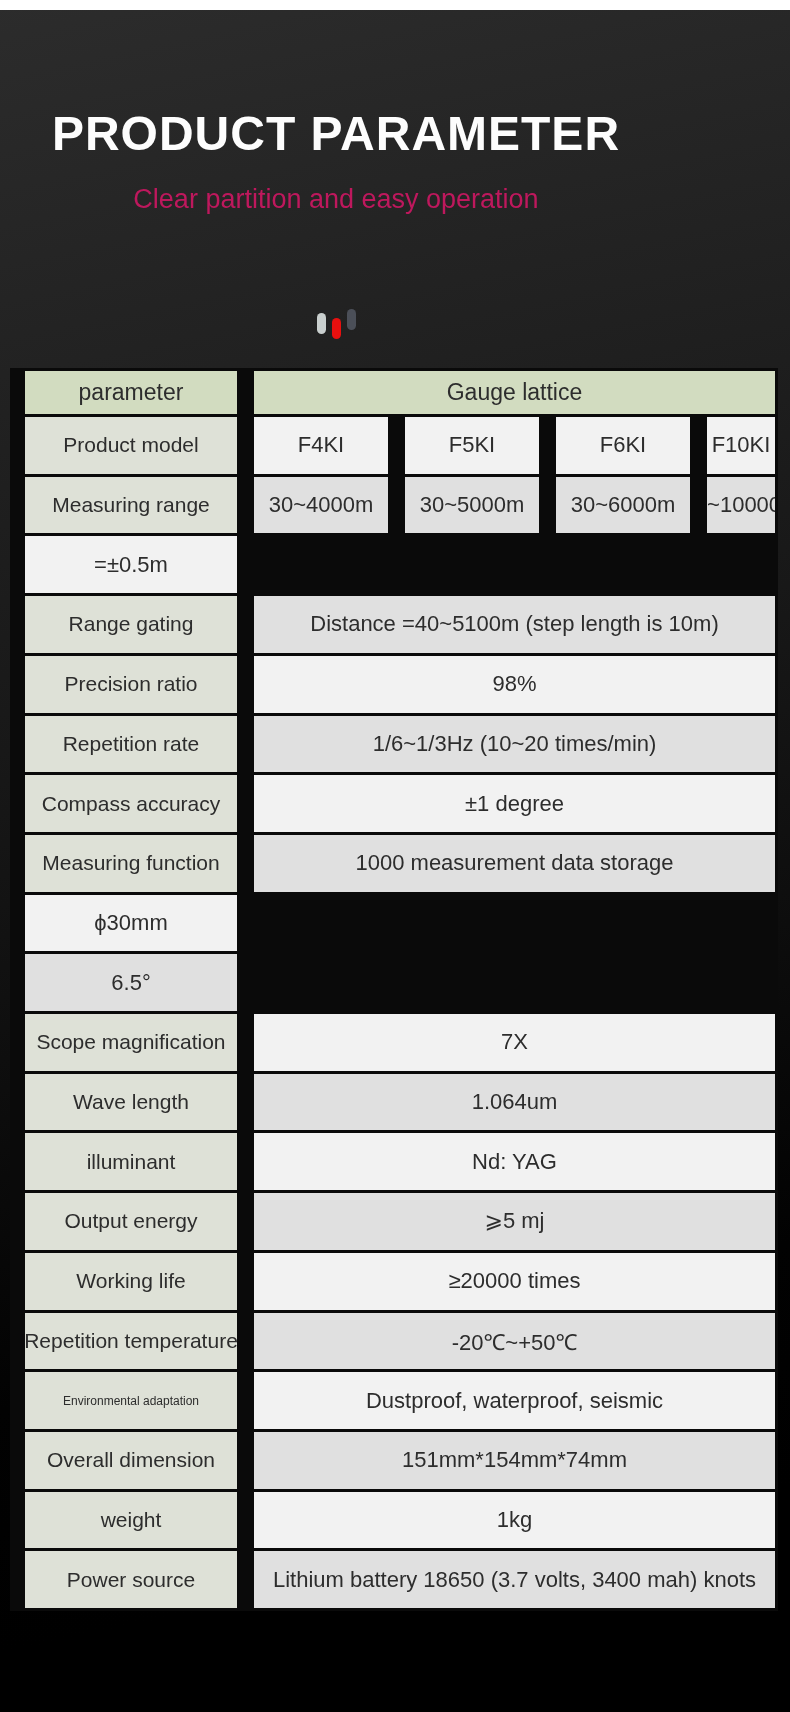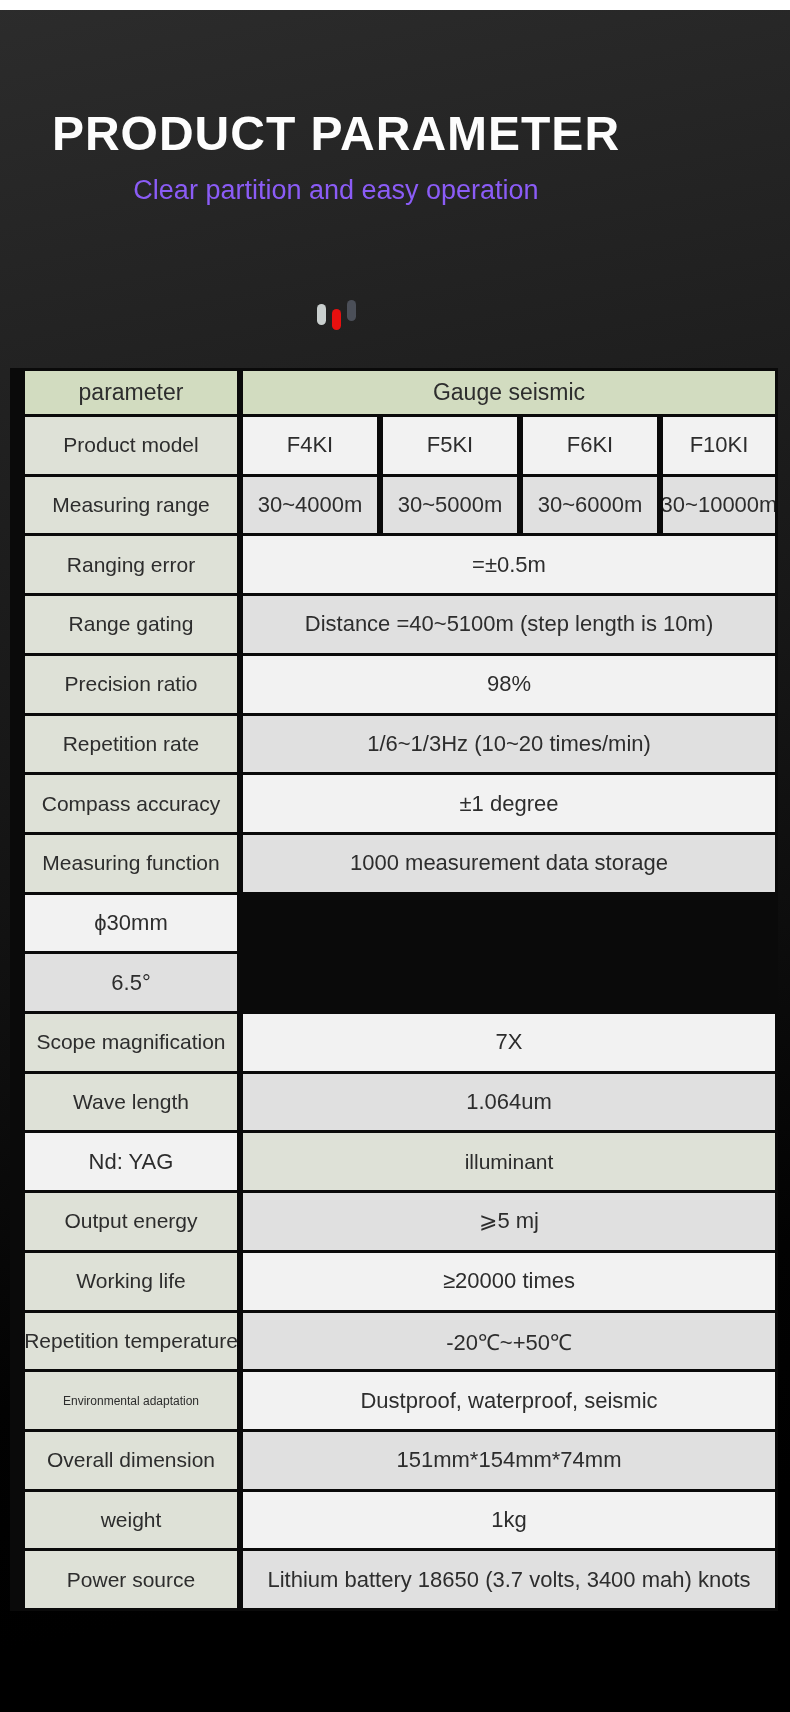--- a/index.html
+++ b/index.html
@@ -7,33 +7,33 @@
     width:790px;height:1712px;overflow:hidden;position:relative;
     font-family:"Liberation Sans",sans-serif;
     background:linear-gradient(168deg,#2c2c2c 0%,#262626 12%,#202020 24%,#181818 40%,#0d0d0d 58%,#020202 75%,#000 88%,#000 100%);
   }
   .top-strip{position:absolute;top:0;left:0;width:790px;height:10px;background:#ffffff;}
   .hero{position:absolute;top:10px;left:0;width:672px;text-align:center;color:#fff;}
   .hero-title{
     margin-top:98px;font-size:48px;font-weight:700;letter-spacing:1px;
     line-height:1.1;color:#fdfdfd;
   }
-  .hero-subtitle{margin-top:14px;font-size:27px;font-weight:400;color:#8b5cf6;}
+  .hero-subtitle{margin-top:23px;font-size:27px;font-weight:400;color:#be185d;}
   .logo{margin-top:94px;display:flex;justify-content:center;align-items:flex-start;gap:6px;height:40px;}
   .logo .bar{width:9px;height:21px;border-radius:5px;}
   .bar-left {background:var(--logo-gray-light,#c9cfce);transform:translateY(4px);}
   .bar-mid  {background:var(--accent-red,#e8100f);transform:translateY(9px);}
   .bar-right{background:var(--logo-gray-dark,#4b4f58);transform:translateY(0);}
 
   .spec-table{
     position:absolute;top:368px;left:10px;width:768px;height:1243px;
     box-sizing:border-box;background:var(--table-border,#0a0a0a);
     padding:3px;display:flex;flex-direction:column;gap:3px;
   }
-  .row{flex:1;display:grid;grid-template-columns:212px 1fr;gap:6px;min-height:0;padding-left:12px;}
+  .row{flex:1;display:grid;grid-template-columns:212px 1fr;gap:17px;min-height:0;padding-left:12px;}
   .row.cols4{grid-template-columns:212px 134px 134px 134px 1fr;text-align:right;}
   .row.header{flex:0 0 43px;}
   .cell{
     display:flex;align-items:center;justify-content:center;
     white-space:nowrap;overflow:hidden;
     color:#2d2d2d;font-size:22px;
   }
   .cell.label{background:var(--label-cell,#dee1d7);font-size:21px;}
   .row.header .cell{background:var(--header-green,#d2dcc0);font-size:23px;}
   .row:nth-child(even) .cell.value{background:var(--row-light,#f2f2f2);}
@@ -50,41 +50,40 @@
   <div class="logo">
     <span class="bar bar-left"></span>
     <span class="bar bar-mid"></span>
     <span class="bar bar-right"></span>
   </div>
 </div>
 
 <div class="spec-table">
   <div class="row header">
     <div class="cell label fit">parameter</div>
-    <div class="cell fit">Gauge seismic</div>
+    <div class="cell fit">Gauge lattice</div>
   </div>
 
   <div class="row cols4">
     <div class="cell label fit">Product model</div>
     <div class="cell value fit">F4KI</div>
     <div class="cell value fit">F5KI</div>
     <div class="cell value fit">F6KI</div>
     <div class="cell value fit">F10KI</div>
   </div>
 
   <div class="row cols4">
     <div class="cell label fit">Measuring range</div>
     <div class="cell value fit">30~4000m</div>
     <div class="cell value fit">30~5000m</div>
     <div class="cell value fit">30~6000m</div>
     <div class="cell value fit">30~10000m</div>
   </div>
 
   <div class="row">
-    <div class="cell label fit">Ranging error</div>
     <div class="cell value fit">=±0.5m</div>
   </div>
   <div class="row">
     <div class="cell label fit">Range gating</div>
     <div class="cell value fit">Distance =40~5100m (step length is 10m)</div>
   </div>
   <div class="row">
     <div class="cell label fit">Precision ratio</div>
     <div class="cell value fit">98%</div>
   </div>
@@ -108,22 +107,22 @@
   </div>
   <div class="row">
     <div class="cell label fit">Scope magnification</div>
     <div class="cell value fit">7X</div>
   </div>
   <div class="row">
     <div class="cell label fit">Wave length</div>
     <div class="cell value fit">1.064um</div>
   </div>
   <div class="row">
+    <div class="cell label fit">illuminant</div>
     <div class="cell value fit">Nd: YAG</div>
-    <div class="cell label fit">illuminant</div>
   </div>
   <div class="row">
     <div class="cell label fit">Output energy</div>
     <div class="cell value fit">⩾5 mj</div>
   </div>
   <div class="row">
     <div class="cell label fit">Working life</div>
     <div class="cell value fit">≥20000 times</div>
   </div>
   <div class="row">

